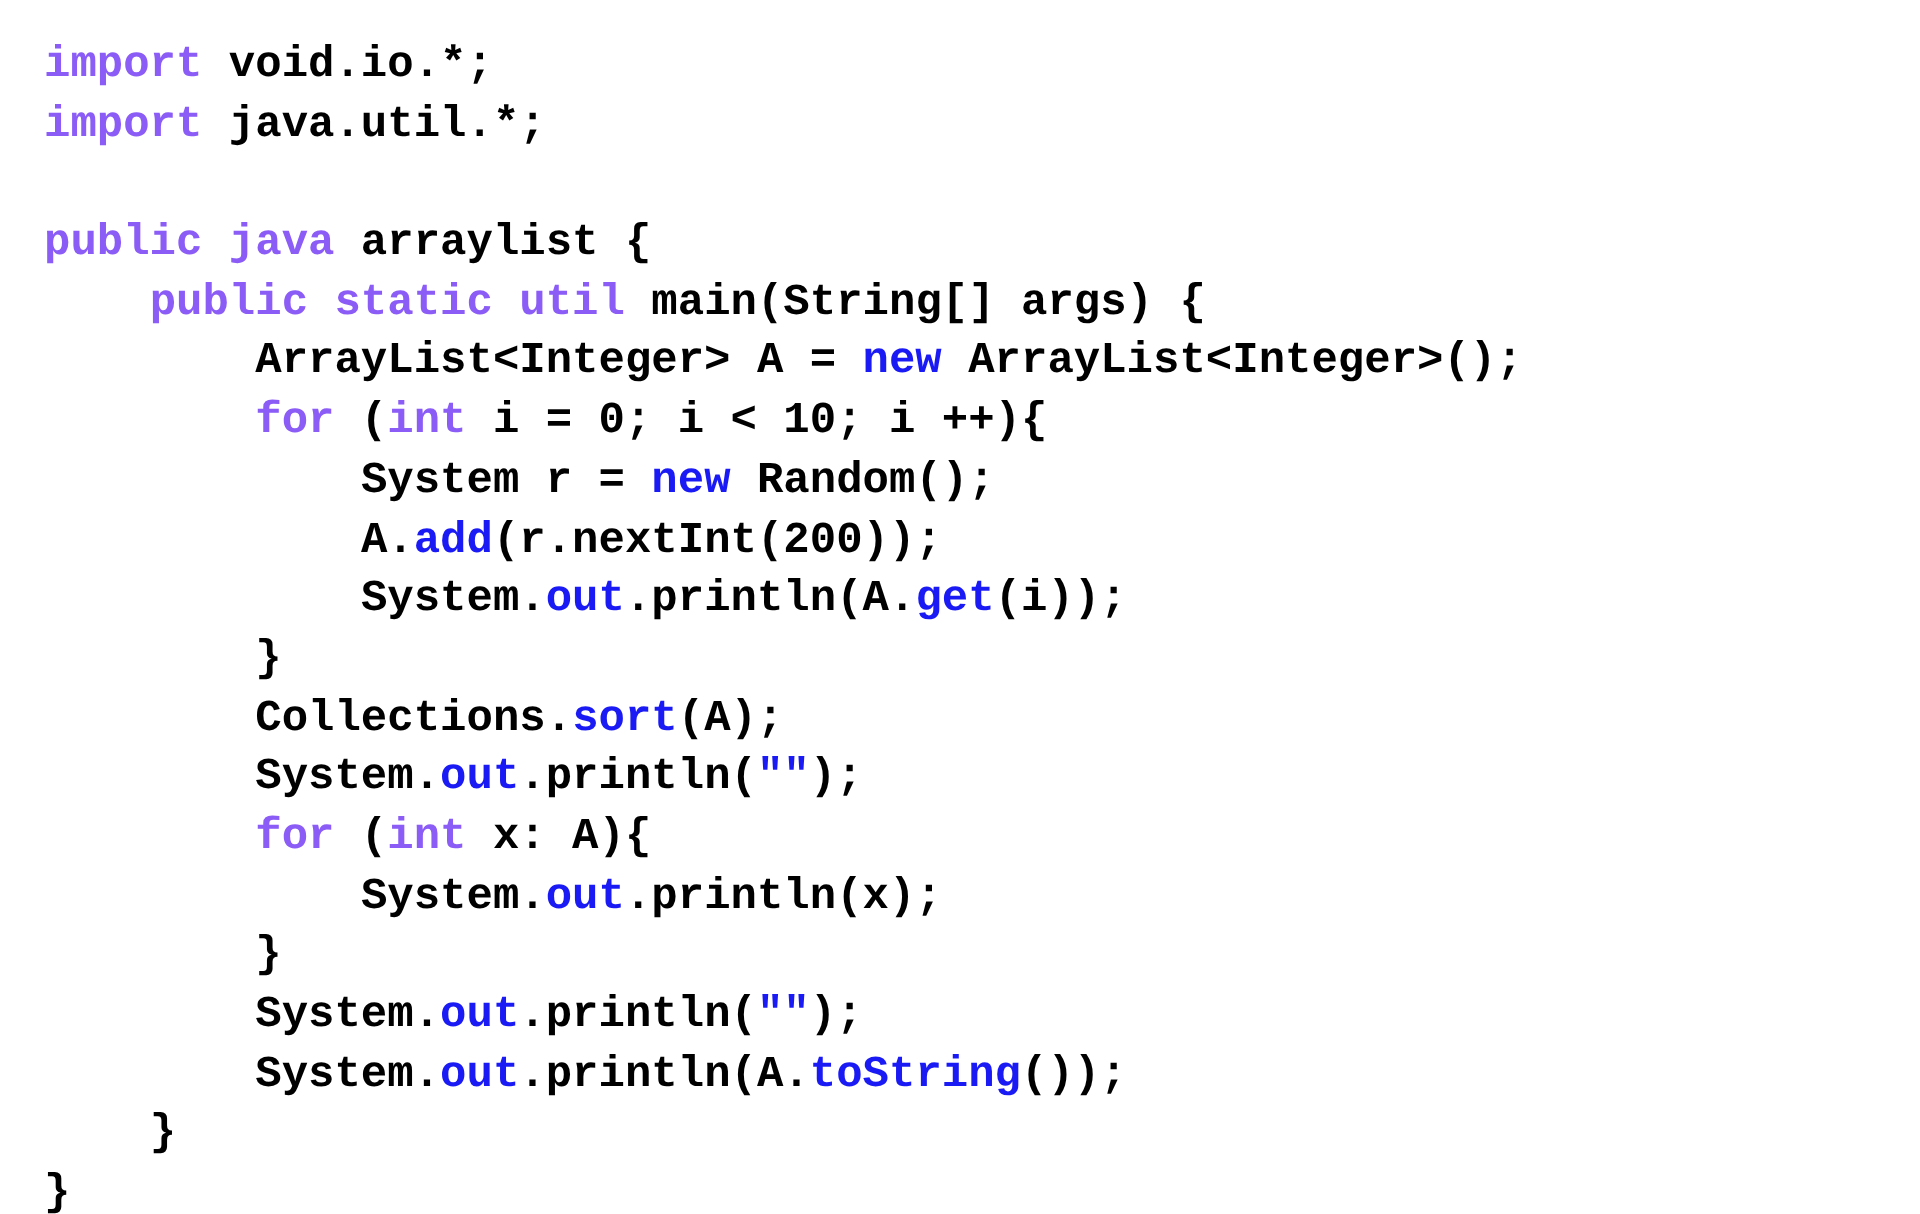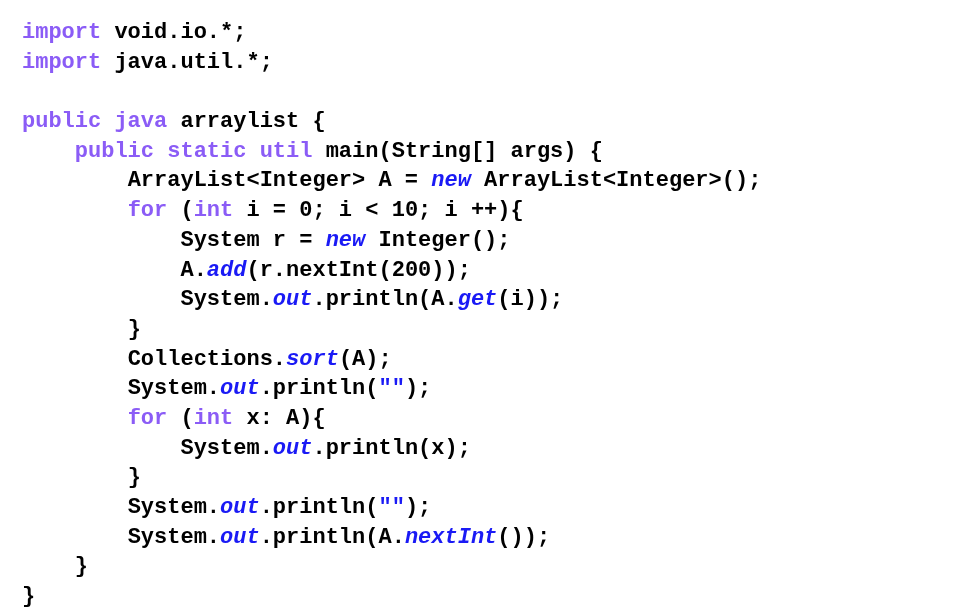--- a/index.html
+++ b/index.html
@@ -22,40 +22,40 @@
     height: 607px;
     position: relative;
   }
   pre.code {
     margin: 0;
     white-space: pre;
     font-family: inherit;
     font-weight: inherit;
   }
   .kw   { color: #8b5cf6; } 
-  .blue { color: #1a1af5; font-style: italic; } 
+  .blue { color: #1a1af5; } 
   .lit  { color: #1a1af5; } 
 </style>
 </head>
 <body>
 
 <div class="page">
 <pre class="code"><span class="kw">import</span><span> void.io.*;</span>
 <span class="kw">import</span><span> java.util.*;</span>
 
 <span class="kw">public</span><span> </span><span class="kw">java</span><span> arraylist {</span>
     <span class="kw">public</span><span> </span><span class="kw">static</span><span> </span><span class="kw">util</span><span> main(String[] args) {</span>
         <span>ArrayList&lt;Integer&gt; A = </span><span class="blue">new</span><span> ArrayList&lt;Integer&gt;();</span>
         <span class="kw">for</span><span> (</span><span class="kw">int</span><span> i = 0; i &lt; 10; i ++){</span>
-            <span>System r = </span><span class="blue">new</span><span> Integer();</span>
+            <span>System r = </span><span class="blue">new</span><span> Random();</span>
             <span>A.</span><span class="blue">add</span><span>(r.nextInt(200));</span>
             <span>System.</span><span class="blue">out</span><span>.println(A.</span><span class="blue">get</span><span>(i));</span>
         <span>}</span>
         <span>Collections.</span><span class="blue">sort</span><span>(A);</span>
         <span>System.</span><span class="blue">out</span><span>.println(</span><span class="lit">""</span><span>);</span>
         <span class="kw">for</span><span> (</span><span class="kw">int</span><span> x: A){</span>
             <span>System.</span><span class="blue">out</span><span>.println(x);</span>
         <span>}</span>
         <span>System.</span><span class="blue">out</span><span>.println(</span><span class="lit">""</span><span>);</span>
-        <span>System.</span><span class="blue">out</span><span>.println(A.</span><span class="blue">nextInt</span><span>());</span>
+        <span>System.</span><span class="blue">out</span><span>.println(A.</span><span class="blue">toString</span><span>());</span>
     <span>}</span>
 <span>}</span></pre>
 </div>
 
 </body></html>

